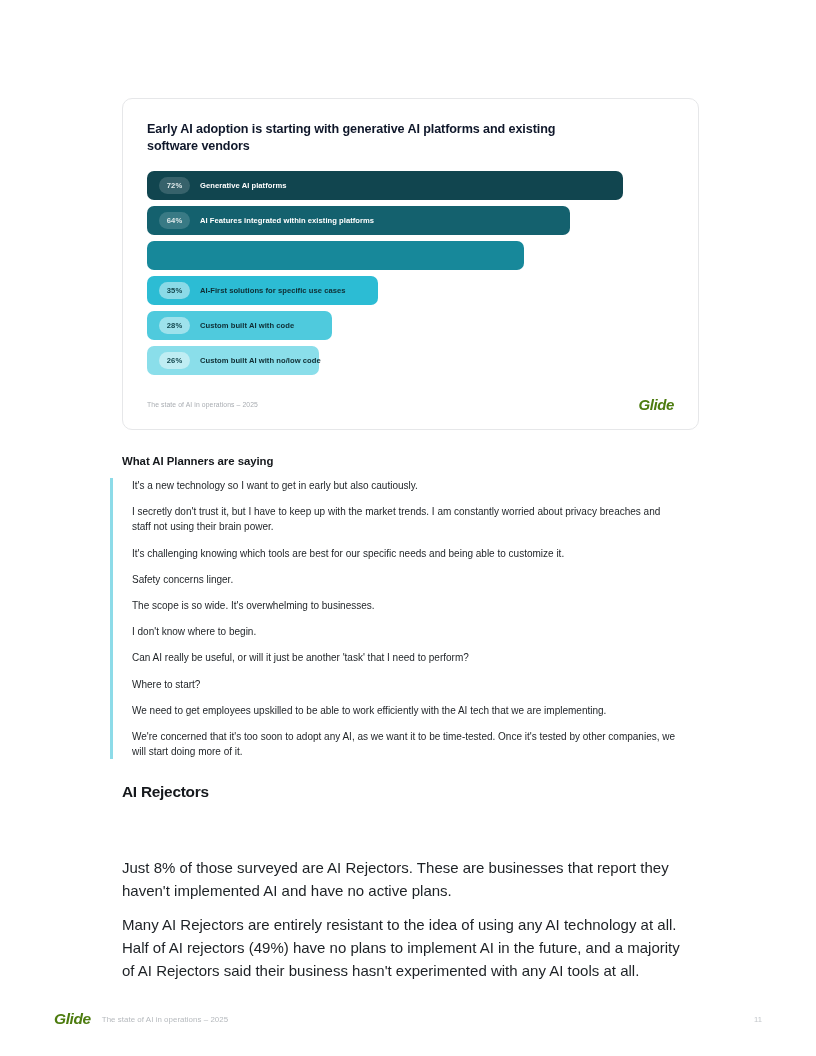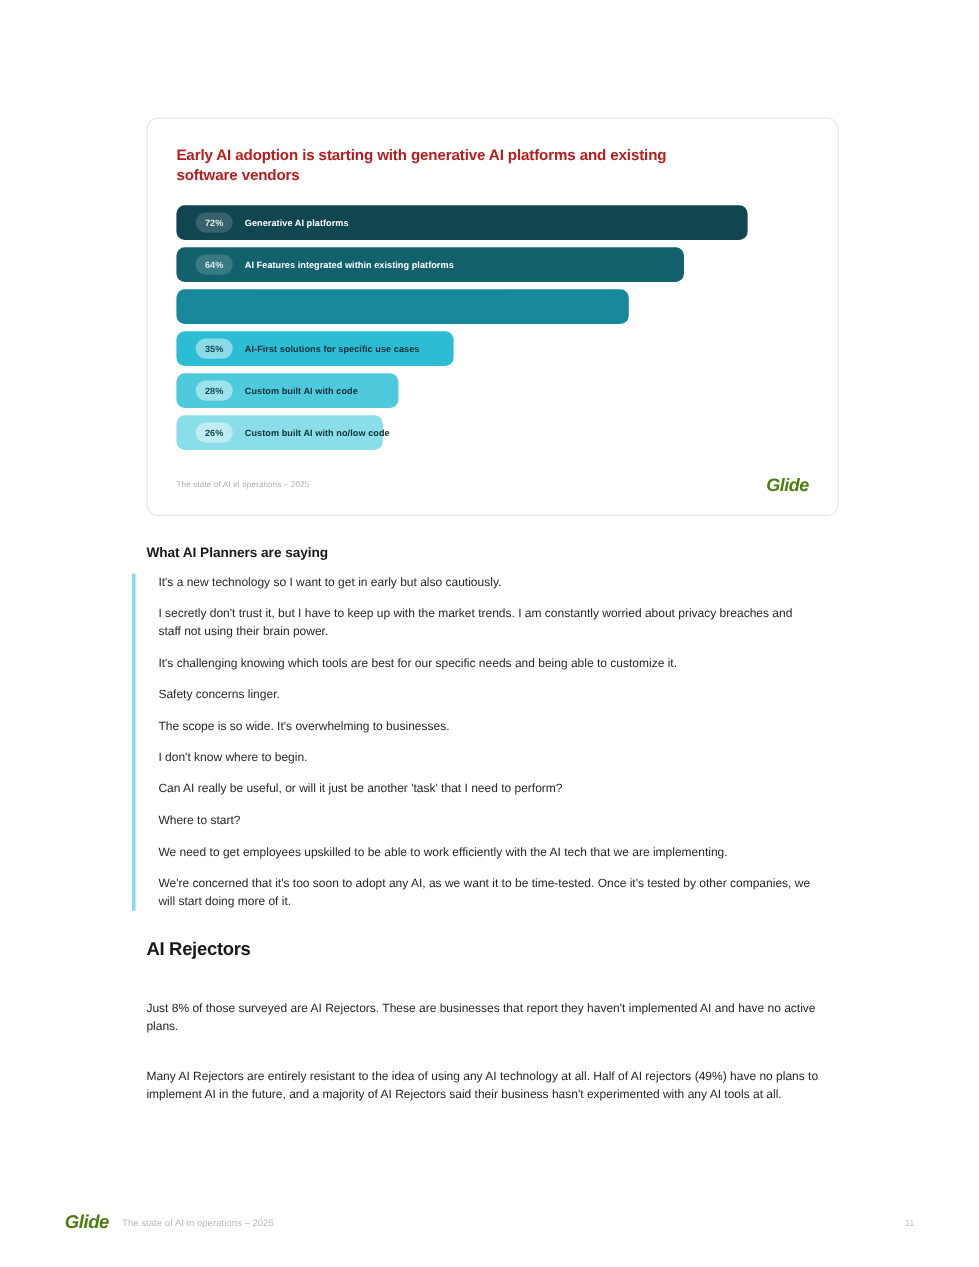--- a/index.html
+++ b/index.html
@@ -36,21 +36,21 @@
 
   .chart-title {
     position: absolute;
     left: 24px;
     top: 22px;
     width: 430px;
     font-size: 12.6px;
     font-weight: bold;
     line-height: 1.38;
     letter-spacing: -0.1px;
-    color: #b91c1c;
+    color: #0f172a;
   }
 
   .bars {
     position: absolute;
     left: 24px;
     top: 72px;
     right: 20px;
   }
 
   .bar-row {
@@ -63,27 +63,27 @@
     position: absolute;
     left: 0;
     top: 0;
     height: 29px;
     border-radius: 7px;
     box-sizing: border-box;
   }
 
   .bar-content {
     position: absolute;
-    left: 15px;
+    left: 0;
     top: 0;
     height: 29px;
     display: flex;
     align-items: center;
     white-space: nowrap;
-    padding-left: 1px;
+    padding-left: 12px;
   }
 
   .pct-pill {
     display: inline-flex;
     align-items: center;
     justify-content: center;
     min-width: 31px;
     height: 17px;
     padding: 0 5px;
     border-radius: 9px;
@@ -175,23 +175,24 @@
     font-size: 15.4px;
     font-weight: bold;
     letter-spacing: -0.25px;
     color: #15181c;
   }
 
   .body-para {
     position: absolute;
     left: 122px;
     width: 560px;
-    font-size: 10px;
+    font-size: 15px;
     line-height: 1.52;
     color: #1d2125;
+    margin-top: 24px;
   }
   .para-1 { top: 833px; }
   .para-2 { top: 890px; }
 
   
   .page-footer {
     position: absolute;
     left: 54px;
     right: 54px;
     top: 1010px;

